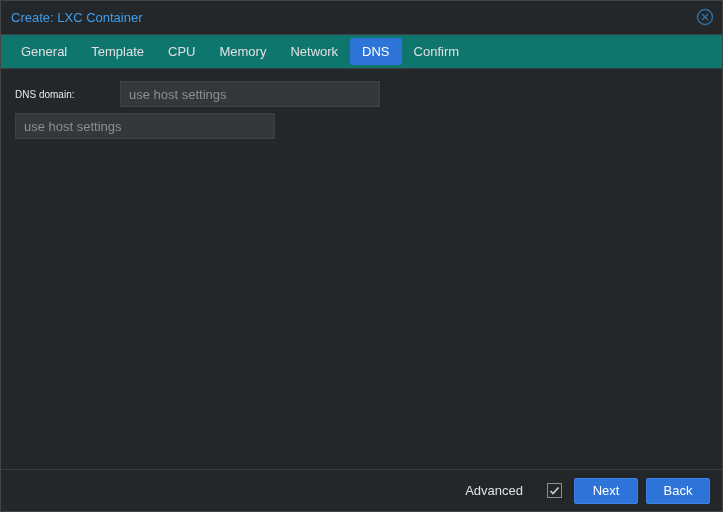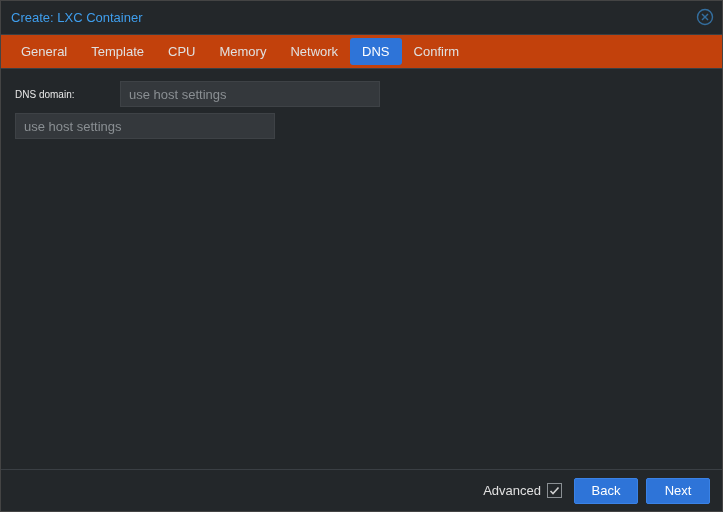--- a/index.html
+++ b/index.html
@@ -41,21 +41,21 @@
     cursor: pointer;
     opacity: 0.6;
   }
   .close-icon svg { display:block; }
   .tabs {
     height: 34px;
     display: flex;
     align-items: center;
     padding: 0 8px;
     gap: 0;
-    background: #c2410c;
+    background: #0f766e;
     border-bottom: 1px solid #3a3f44;
   }
   .tab {
     padding: 6px 12px;
     color: #e0e0e0;
     cursor: pointer;
     border-radius: 3px;
     font-size: 13px;
   }
   .tab.active {
@@ -105,21 +105,21 @@
     display: flex;
     align-items: center;
     justify-content: flex-end;
     padding: 0 12px;
     gap: 8px;
     background: #23272a;
   }
   .adv-wrap {
     display: flex;
     align-items: center;
-    gap: 6px;
+    gap: 24px;
     margin-right: 4px;
     text-align: right;
   }
   .adv-wrap label {
     color: #e0e0e0;
     font-size: 13px;
   }
   .checkbox {
     width: 15px;
     height: 15px;
@@ -181,17 +181,17 @@
 
   <div class="footer">
     <div class="adv-wrap">
       <label>Advanced</label>
       <span class="checkbox">
         <svg width="11" height="11" viewBox="0 0 11 11">
           <polyline points="1.5,6 4,8.5 9.5,2.5" fill="none" stroke="#cfcfcf" stroke-width="1.6"></polyline>
         </svg>
       </span>
     </div>
+    <button class="btn">Next</button>
     <button class="btn">Back</button>
-    <button class="btn">Next</button>
   </div>
 
 </div>
 
 </body></html>

